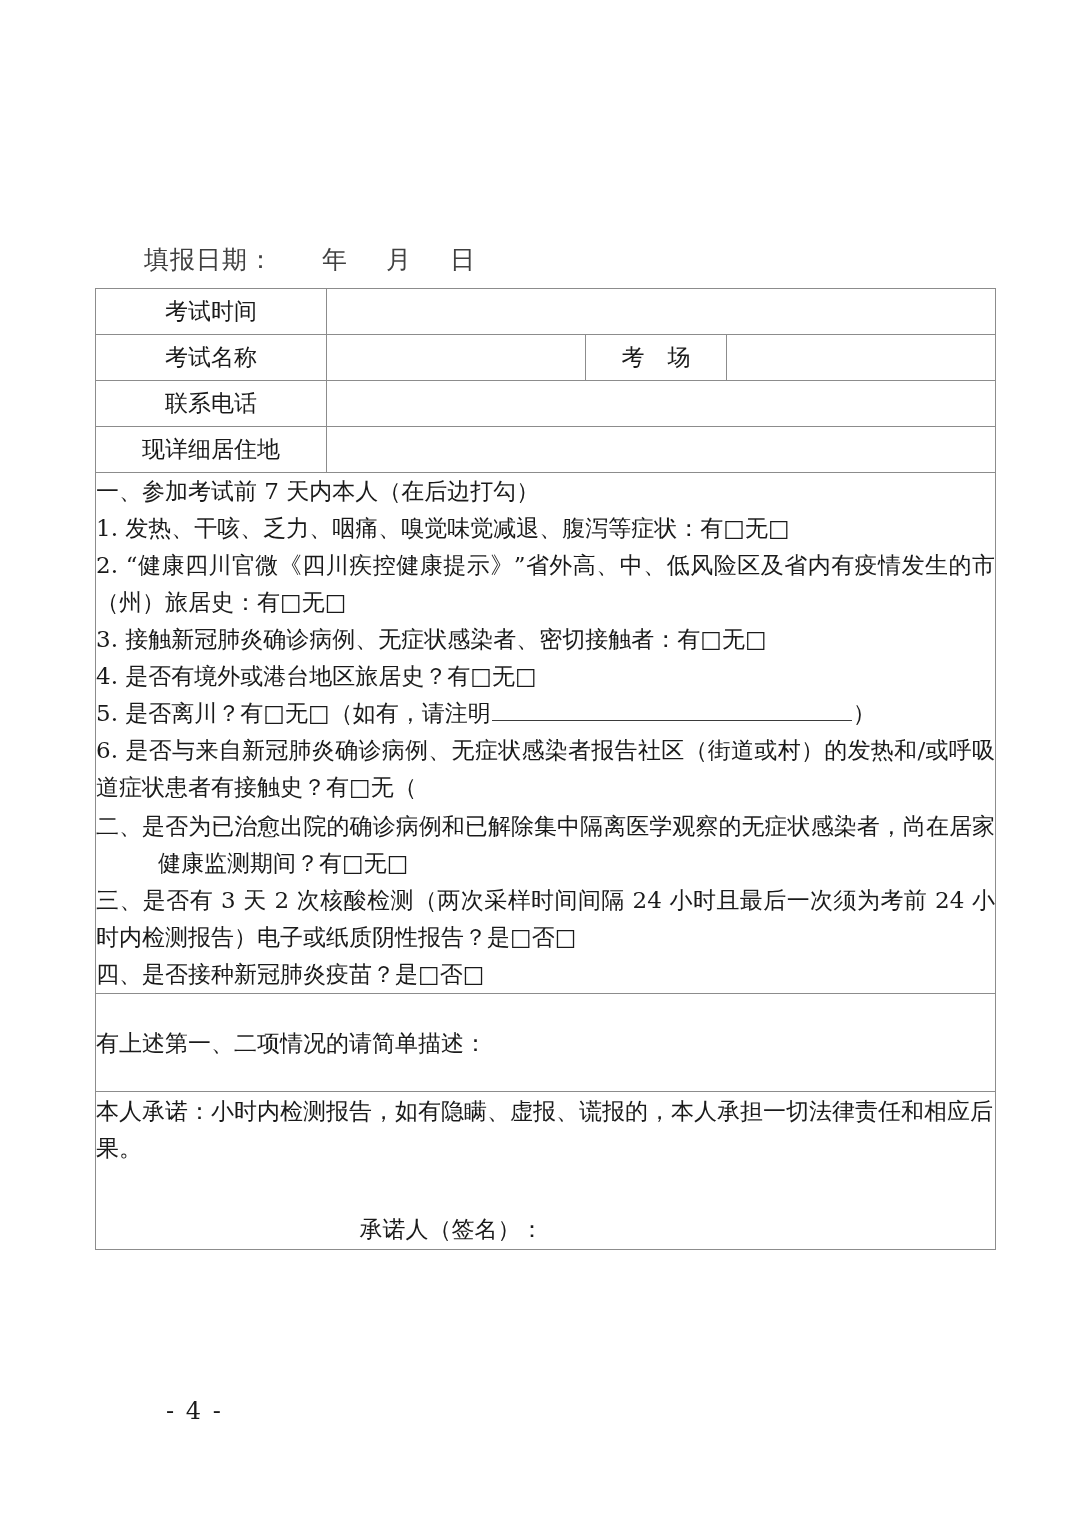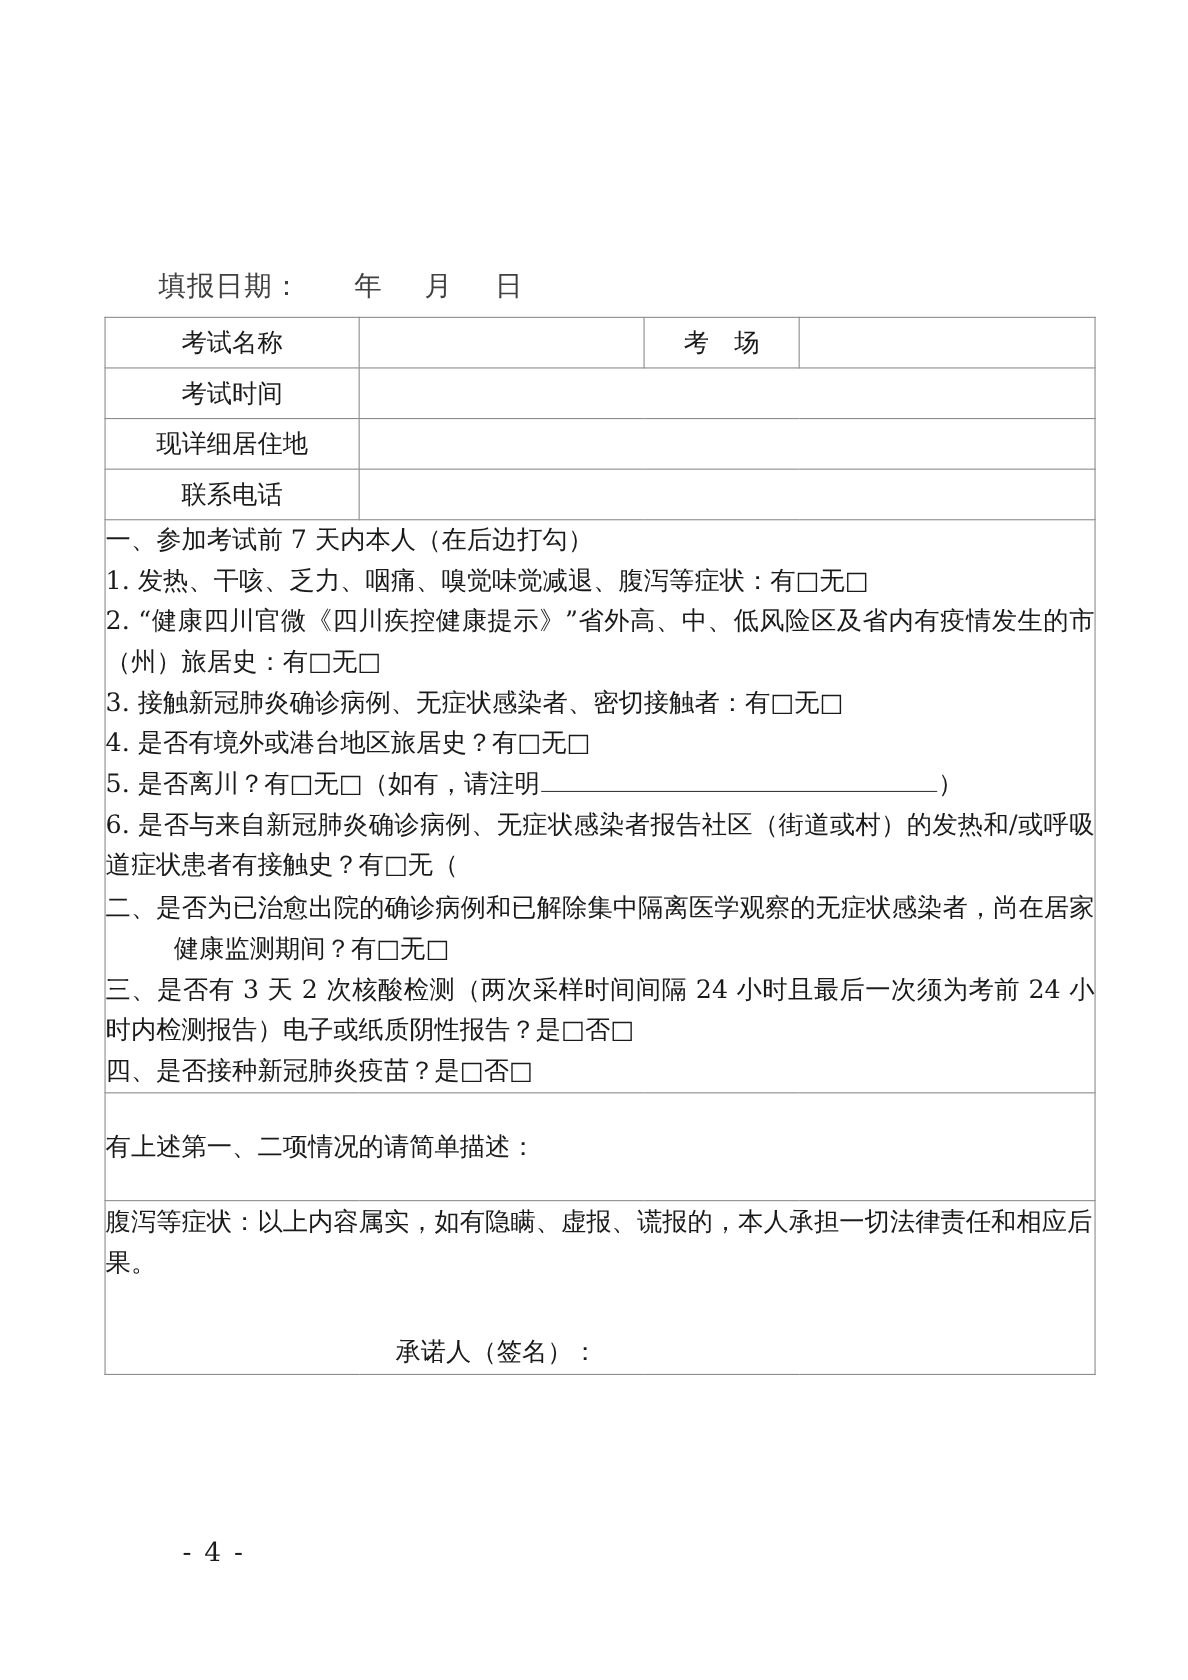--- a/index.html
+++ b/index.html
@@ -157,35 +157,35 @@
 
   <table class="form-table">
     <colgroup>
       <col class="col-a">
         <col class="col-b">
         <col class="col-c">
         <col class="col-d">
     </colgroup>
     <tbody>
       <tr>
+        <td class="lbl-cell">考试时间</td>
+        <td class="val-cell" colspan="3"></td>
+      </tr>
+      <tr>
         <td class="lbl-cell">考试名称</td>
         <td class="val-cell"></td>
         <td class="lbl-cell">考　场</td>
         <td class="val-cell"></td>
       </tr>
       <tr>
-        <td class="lbl-cell">考试时间</td>
+        <td class="lbl-cell">联系电话</td>
         <td class="val-cell" colspan="3"></td>
       </tr>
       <tr>
         <td class="lbl-cell">现详细居住地</td>
-        <td class="val-cell" colspan="3"></td>
-      </tr>
-      <tr>
-        <td class="lbl-cell">联系电话</td>
         <td class="val-cell" colspan="3"></td>
       </tr>
 
       <tr>
         <td class="body-cell" colspan="4">
           <p>一、参加考试前 7 天内本人（在后边打勾）</p>
           <p>1. 发热、干咳、乏力、咽痛、嗅觉味觉减退、腹泻等症状：有□无□</p>
           <p>2. “健康四川官微《四川疾控健康提示》”省外高、中、低风险区及省内有疫情发生的市（州）旅居史：有□无□</p>
           <p>3. 接触新冠肺炎确诊病例、无症状感染者、密切接触者：有□无□</p>
           <p>4. 是否有境外或港台地区旅居史？有□无□</p>
@@ -198,21 +198,21 @@
       </tr>
 
       <tr>
         <td class="describe-cell" colspan="4">
           <span>有上述第一、二项情况的请简单描述：</span>
         </td>
       </tr>
 
       <tr>
         <td class="promise-cell" colspan="4">
-          <p>腹泻等症状：以上内容属实，如有隐瞒、虚报、谎报的，本人承担一切法律责任和相应后果。</p>
+          <p>本人承诺：小时内检测报告，如有隐瞒、虚报、谎报的，本人承担一切法律责任和相应后果。</p>
           <p class="sign-row">承诺人（签名）：</p>
         </td>
       </tr>
     </tbody>
   </table>
 
   <div class="page-number">- 4 -</div>
 
 </div>
 

